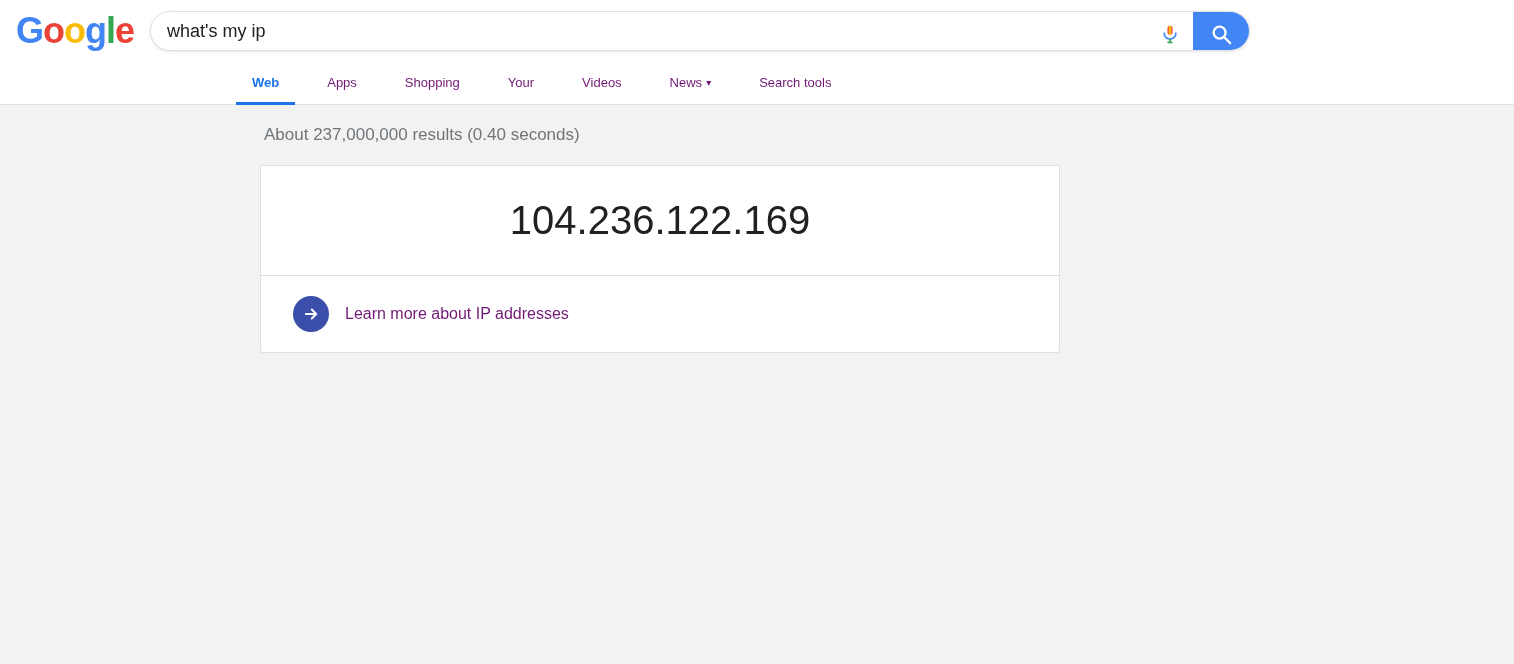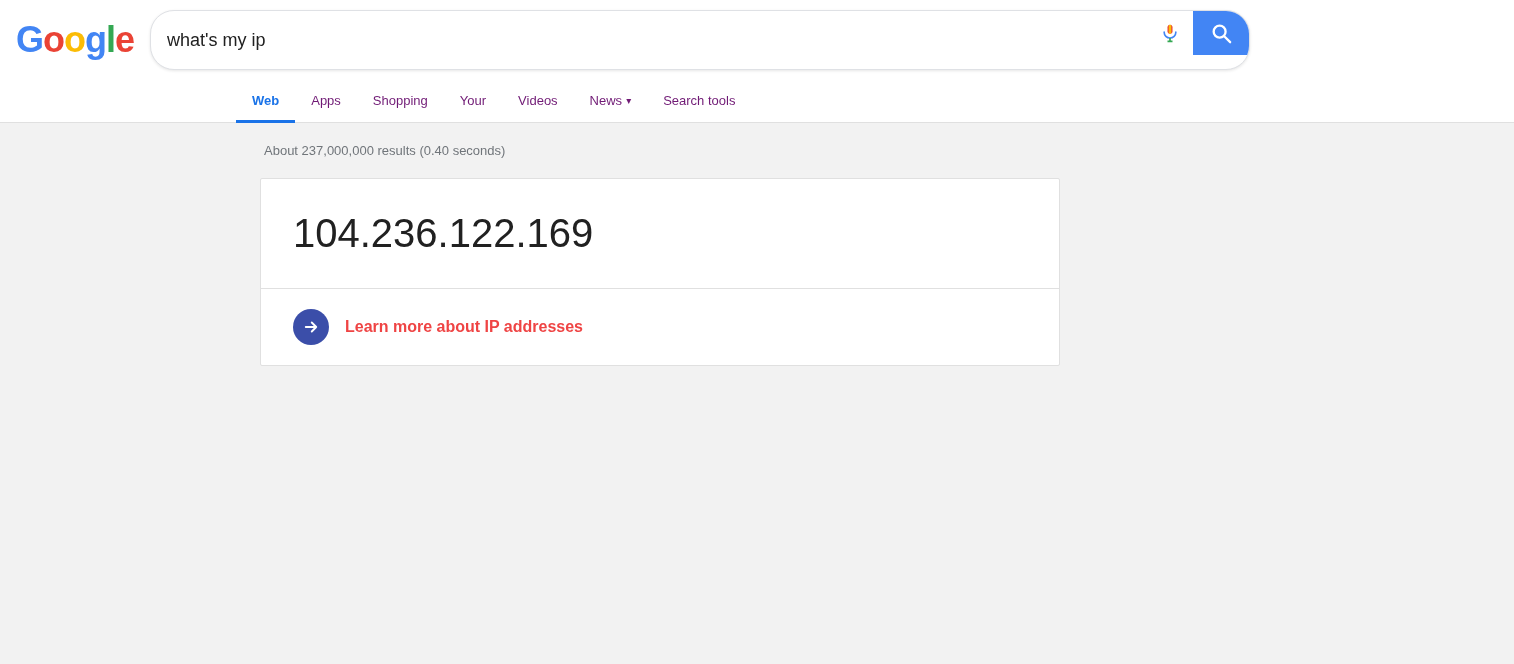--- a/index.html
+++ b/index.html
@@ -33,21 +33,21 @@
     }
     .logo-blue { color: #4285F4; }
     .logo-red { color: #EA4335; }
     .logo-yellow { color: #FBBC05; }
     .logo-green { color: #34A853; }
 
     .search-bar-wrapper {
       display: flex;
       flex: 1;
       max-width: 1100px;
-      height: 60px;
+      height: 40px;
       border: 1px solid #dfe1e5;
       border-radius: 24px;
       overflow: hidden;
       background: #fff;
       box-shadow: 0 1px 3px rgba(0,0,0,0.1);
     }
 
     .search-input {
       flex: 1;
       border: none;
@@ -91,21 +91,21 @@
       width: 22px;
       height: 22px;
       fill: white;
     }
 
     
     .nav-tabs {
       display: flex;
       align-items: center;
       padding-left: 220px;
-      gap: 0;
+      gap: 16px;
       margin-top: 4px;
     }
 
     .nav-tab {
       padding: 12px 16px;
       font-size: 13px;
       color: #701a75;
       cursor: pointer;
       text-decoration: none;
       display: flex;
@@ -128,34 +128,35 @@
     }
 
     
     .main-content {
       padding: 20px 0 20px 260px;
       background: #f2f2f2;
       min-height: 520px;
     }
 
     .results-stats {
-      font-size: 13px;
+      font-size: 17px;
       color: #70757a;
       margin-bottom: 20px;
       padding-left: 4px;
     }
 
     
     .ip-card {
       background: #fff;
       border: 1px solid #e0e0e0;
       border-radius: 2px;
       max-width: 800px;
       margin-bottom: 16px;
       overflow: hidden;
+      text-align: center;
     }
 
     .ip-main {
       padding: 32px 32px 24px 32px;
     }
 
     .ip-address {
       font-size: 40px;
       font-weight: 400;
       color: #212121;
@@ -191,25 +192,24 @@
       flex-shrink: 0;
     }
 
     .arrow-circle svg {
       width: 18px;
       height: 18px;
       fill: white;
     }
 
     .learn-more-link {
-      color: #ef4444;
+      color: #701a75;
       font-size: 16px;
       text-decoration: none;
       cursor: pointer;
-      font-weight: bold;
     }
   </style>
 </head>
 <body>
 
 <div class="header">
   <div class="header-top">
     <a class="logo" href="#">
       <span class="logo-blue">G</span>
         <span class="logo-red">o</span>

